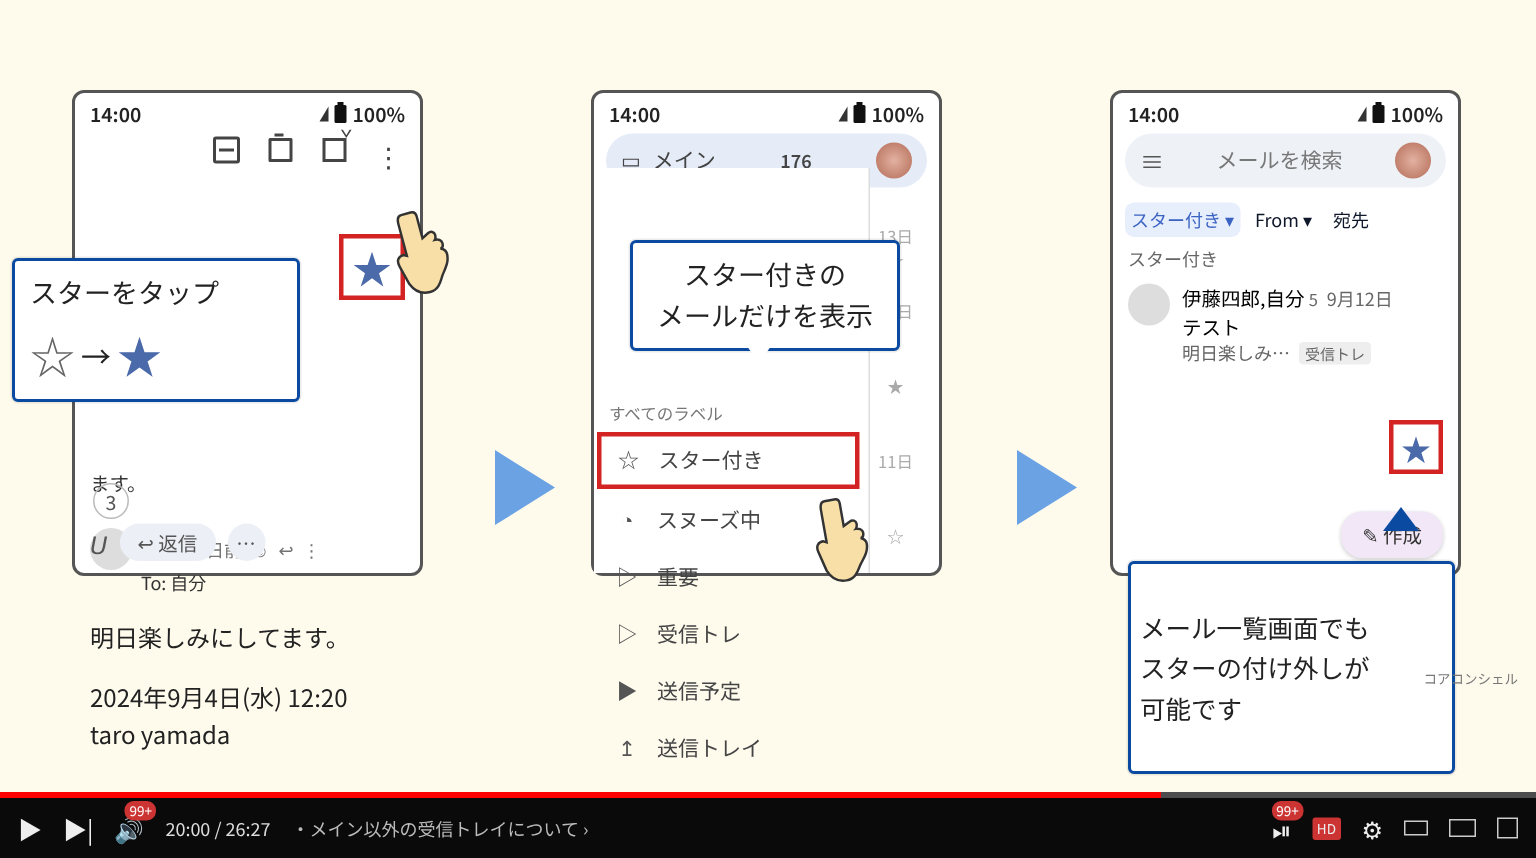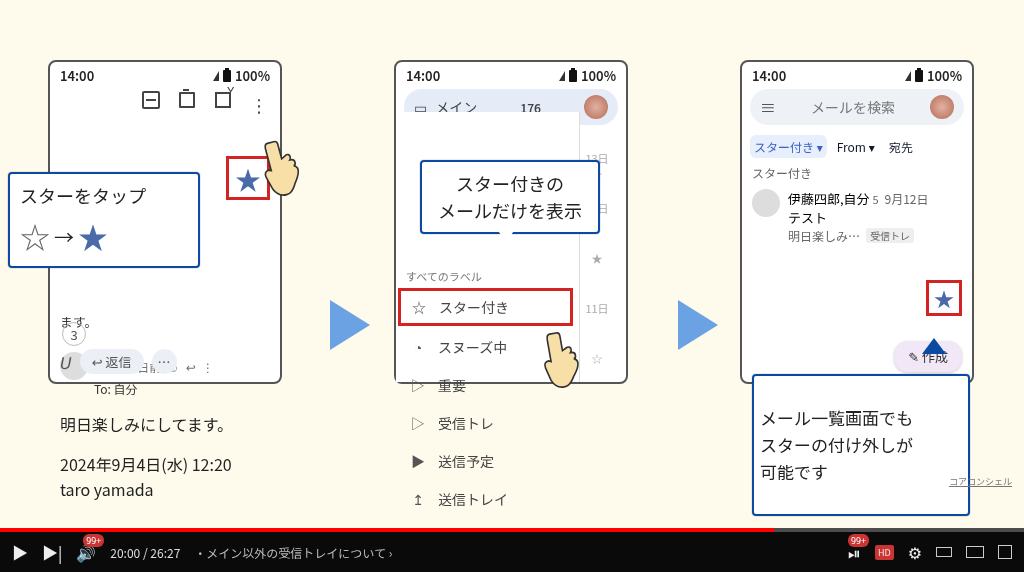--- a/index.html
+++ b/index.html
@@ -80,21 +80,21 @@
     .p3-item .av{ width:28px; height:28px; border-radius:50%; background:#ddd; }
     .p3-item .meta{ flex:1; }
     .p3-item .date{ font-size:12px; color:#666; }
     .p3-item .line2{ color:#666; font-size:12px; display:flex; align-items:center; gap:6px; }
     .inboxpill{ background:#eee; border-radius:3px; padding:0 4px; font-size:10px; }
     .p3-starbox{ position:absolute; top:218px; right:10px; width:36px; height:36px; border:3px solid #d32323; display:flex; align-items:center; justify-content:center; }
     .p3-starbox .star{ font-size:20px; }
     #co3{ top:350px; left:752px; width:218px; line-height:1.6; font-size:17px; padding:28px 6px;margin-top:24px; }
     #pt3{ top:338px; left:924px; transform:rotate(180deg); }
     .compose{ position:absolute; bottom:10px; right:10px; background:#f1e7f7; border-radius:14px; padding:6px 14px; font-size:13px; color:#333; box-shadow:0 1px 3px rgba(0,0,0,.2); }
-    .logo{ position:absolute; right:12px; bottom:40px; font-size:9px; color:#777;text-decoration:underline; }
+    .logo{ position:absolute; right:12px; bottom:69px; font-size:9px; color:#777; }
     
     .progress{ position:absolute; left:0; right:0; bottom:40px; height:4px; background:rgba(255,255,255,.3); }
     .progress .fill{ height:100%; width:75.6%; background:#f00; }
     .controls{ position:absolute; left:0; right:0; bottom:0; height:40px; background:#0a0a0a; display:flex; align-items:center; justify-content:space-between; padding:0 12px; color:#eee; font-size:12px; }
     .cleft,.cright{ display:flex; align-items:center; gap:14px; }
     .cbtn{ font-size:16px; cursor:pointer; }
     .timestr{ color:#ddd; }
     .chapter{ color:#bbb; }
     .nbadge{ position:relative; }
     .nbadge .dot{ position:absolute; top:-6px; right:-8px; background:#c33; color:#fff; font-size:9px; padding:0 3px; border-radius:6px; }

